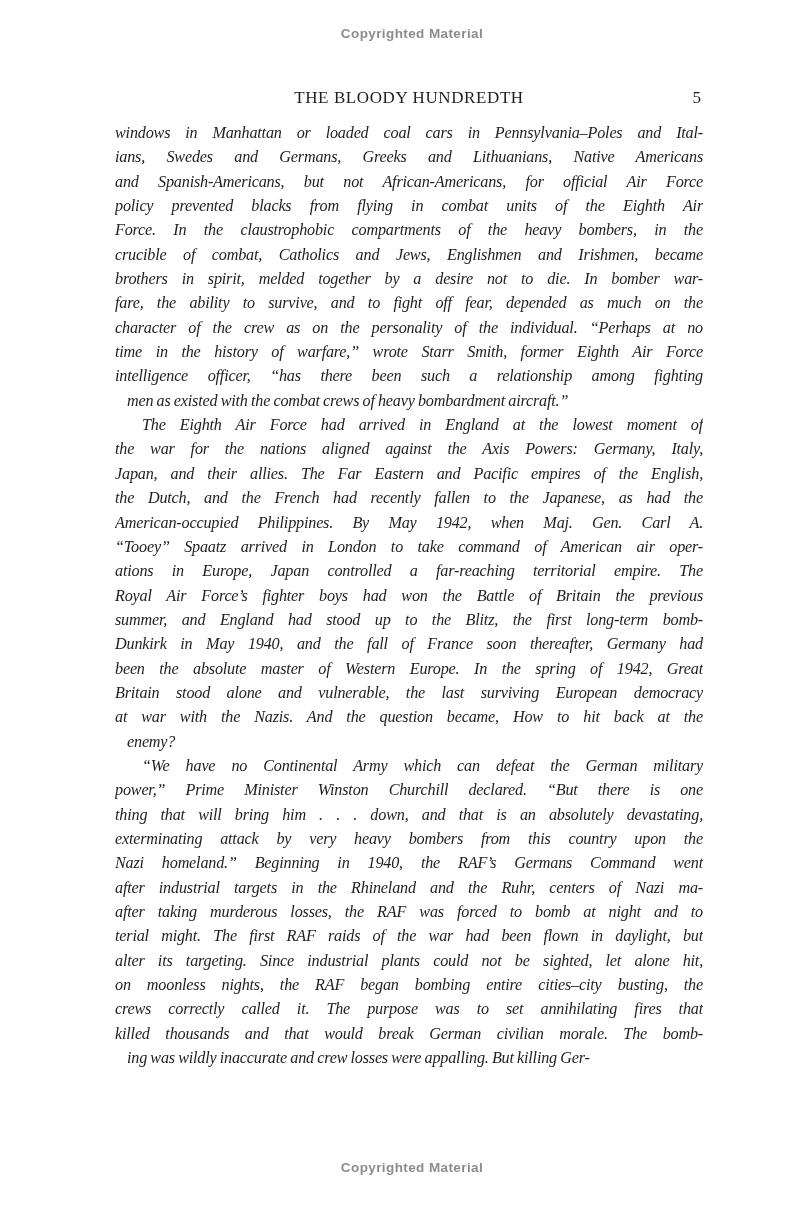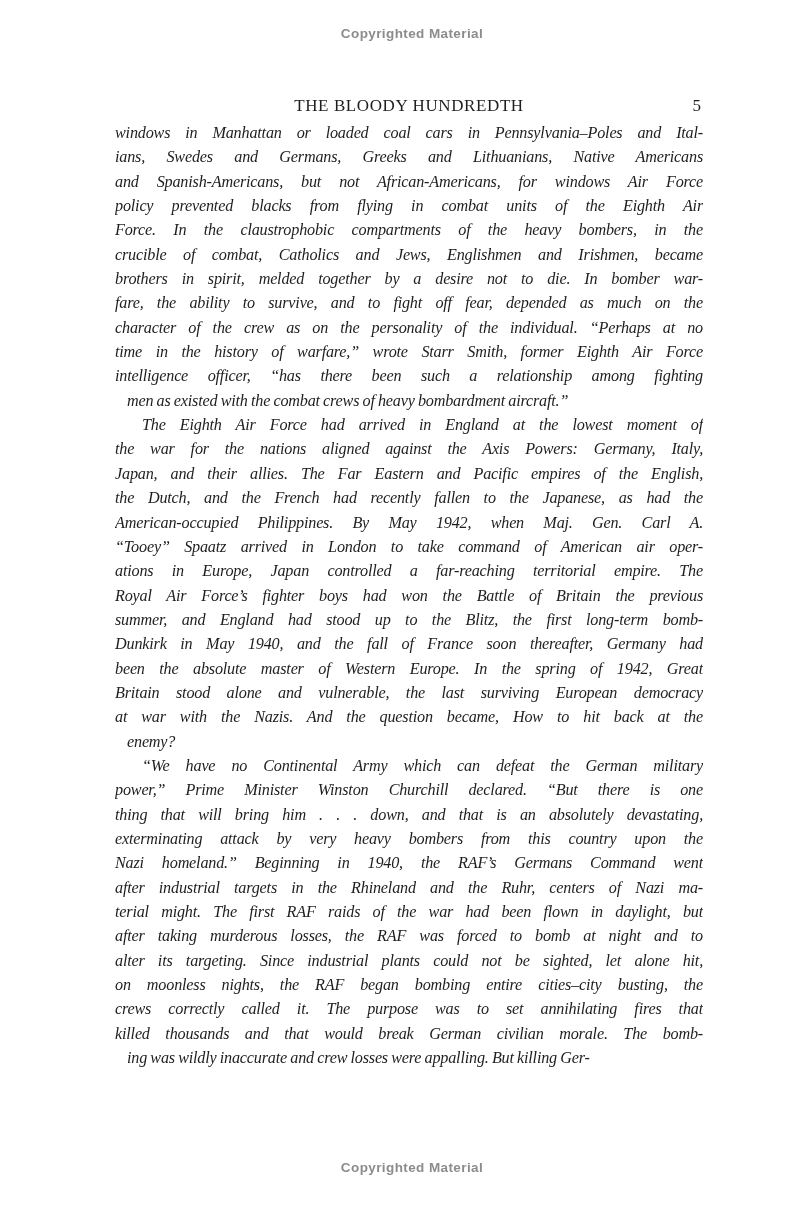--- a/index.html
+++ b/index.html
@@ -25,21 +25,21 @@
     font-size: 13.5px;
     letter-spacing: 0.4px;
     color: var(--muted, #8c8c8c);
   }
   .copyright-banner.top { top: 26px; }
   .copyright-banner.bottom { top: 1160px; }
 
   .running-head {
     position: absolute;
     left: 115px;
-    top: 96px;
+    top: 88px;
     width: 588px;
     text-align: center;
     color: var(--text, #1e1e1e);
   }
   .head-title {
     font-size: 17px;
     letter-spacing: 0.6px;
     white-space: nowrap;
   }
   .folio {
@@ -85,21 +85,21 @@
 
   <div class="running-head">
     <span class="head-title">THE BLOODY HUNDREDTH</span>
     <span class="folio">5</span>
   </div>
 
   <div class="body-text" id="body-text">
       <div class="paragraph">
         <div class="line">windows in Manhattan or loaded coal cars in Pennsylvania–Poles and Ital-</div>
         <div class="line">ians, Swedes and Germans, Greeks and Lithuanians, Native Americans</div>
-        <div class="line">and Spanish-Americans, but not African-Americans, for windows Air Force</div>
+        <div class="line">and Spanish-Americans, but not African-Americans, for official Air Force</div>
         <div class="line">policy prevented blacks from flying in combat units of the Eighth Air</div>
         <div class="line">Force. In the claustrophobic compartments of the heavy bombers, in the</div>
         <div class="line">crucible of combat, Catholics and Jews, Englishmen and Irishmen, became</div>
         <div class="line">brothers in spirit, melded together by a desire not to die. In bomber war-</div>
         <div class="line">fare, the ability to survive, and to fight off fear, depended as much on the</div>
         <div class="line">character of the crew as on the personality of the individual. “Perhaps at no</div>
         <div class="line">time in the history of warfare,” wrote Starr Smith, former Eighth Air Force</div>
         <div class="line">intelligence officer, “has there been such a relationship among fighting</div>
         <div class="line last">men as existed with the combat crews of heavy bombardment aircraft.”</div>
       </div>
@@ -119,22 +119,22 @@
         <div class="line">at war with the Nazis. And the question became, How to hit back at the</div>
         <div class="line last">enemy?</div>
       </div>
       <div class="paragraph indent">
         <div class="line">“We have no Continental Army which can defeat the German military</div>
         <div class="line">power,” Prime Minister Winston Churchill declared. “But there is one</div>
         <div class="line">thing that will bring him . . . down, and that is an absolutely devastating,</div>
         <div class="line">exterminating attack by very heavy bombers from this country upon the</div>
         <div class="line">Nazi homeland.” Beginning in 1940, the RAF’s Germans Command went</div>
         <div class="line">after industrial targets in the Rhineland and the Ruhr, centers of Nazi ma-</div>
+        <div class="line">after taking murderous losses, the RAF was forced to bomb at night and to</div>
         <div class="line">terial might. The first RAF raids of the war had been flown in daylight, but</div>
-        <div class="line">after taking murderous losses, the RAF was forced to bomb at night and to</div>
         <div class="line">alter its targeting. Since industrial plants could not be sighted, let alone hit,</div>
         <div class="line">on moonless nights, the RAF began bombing entire cities–city busting, the</div>
         <div class="line">crews correctly called it. The purpose was to set annihilating fires that</div>
         <div class="line">killed thousands and that would break German civilian morale. The bomb-</div>
         <div class="line last">ing was wildly inaccurate and crew losses were appalling. But killing Ger-</div>
       </div>
     </div>
 
   <div class="copyright-banner bottom">Copyrighted Material</div>
 

